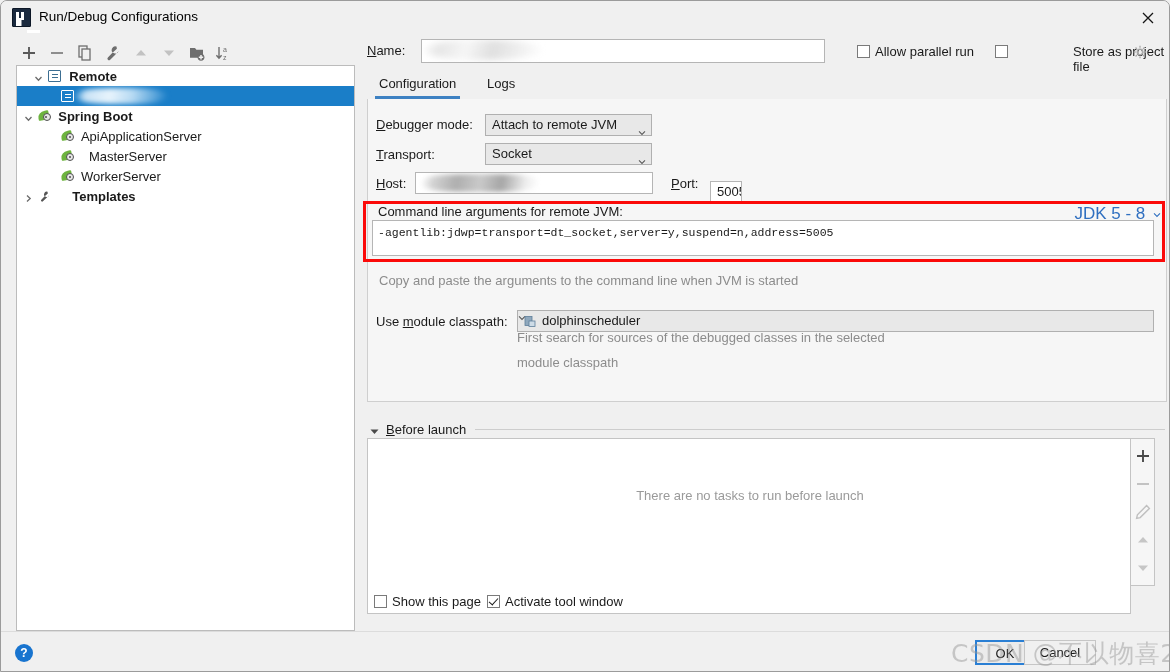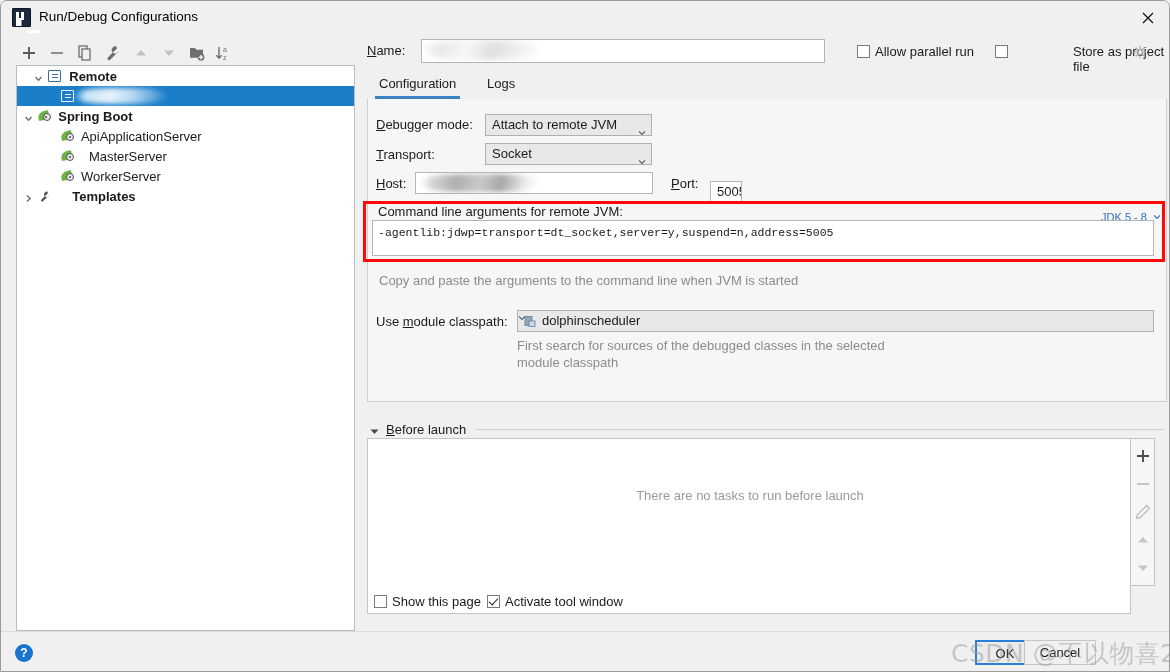--- a/index.html
+++ b/index.html
@@ -197,21 +197,21 @@
     filter: blur(2.6px); border-radius: 35%;
     pointer-events: none;
   }
 
   #redbox {
     position: absolute; left: 362px; top: 200px; width: 802px; height: 61px;
     border: 3px solid #fb0a09; pointer-events: none; z-index: 20;
   }
   #cmd-label { position: absolute; left: 377px; top: 203px; font-size: 13px; }
   #jdk-sel {
-    position: absolute; right: 8px; top: 210px; font-size: 11px;
+    position: absolute; right: 8px; top: 203px; font-size: 17px;
     color: #2f6fc0; cursor: pointer;
   }
   #cmd-box {
     position: absolute; left: 371px; top: 219px; width: 782px; height: 36px;
     background: #ffffff; border: 1px solid #b5b5b5; overflow: hidden;
   }
   #cmd-text {
     position: absolute; left: 5px; top: 5px;
     font-family: "Liberation Mono", monospace;
     font-size: 11.5px; color: #1a1a1a; white-space: nowrap;
@@ -495,21 +495,21 @@
         <rect x="5" y="6" width="6" height="5.5" fill="#cddbe6" stroke="#5e7e99" stroke-width="0.8"></rect>
       </svg>
     </span>
     <span id="cp-text">dolphinscheduler</span>
     <span class="chev" style="right:8px;top:8px">
       <svg width="8" height="8" viewBox="0 0 8 8">
           <path d="M1,2.4 L4,5.4 L7,2.4" stroke="#5a5a5a" stroke-width="1.1" fill="none"></path>
         </svg>
     </span>
   </div>
-  <div class="hintline" style="top:337px">First search for sources of the debugged classes in the selected</div>
+  <div class="hintline" style="top:329px">First search for sources of the debugged classes in the selected</div>
   <div class="hintline" style="top:354px">module classpath</div>
 
   <div id="bl-arrow">
     <svg width="9" height="9" viewBox="0 0 9 9">
         <path d="M0.5,2.5 L8.5,2.5 L4.5,7 Z" fill="#4a4a4a"></path>
       </svg>
   </div>
   <div id="bl-title"><u>B</u>efore launch</div>
   <div id="bl-rule"></div>
 

